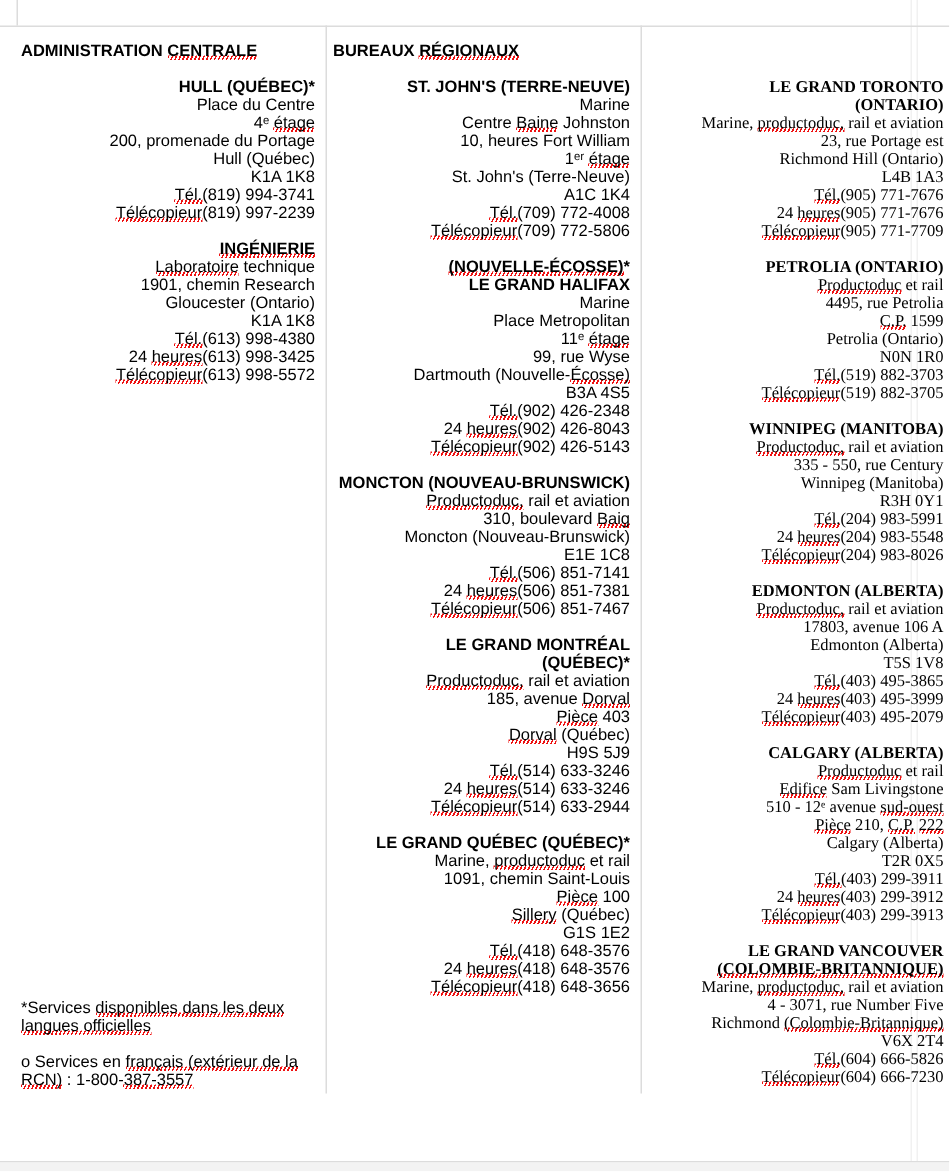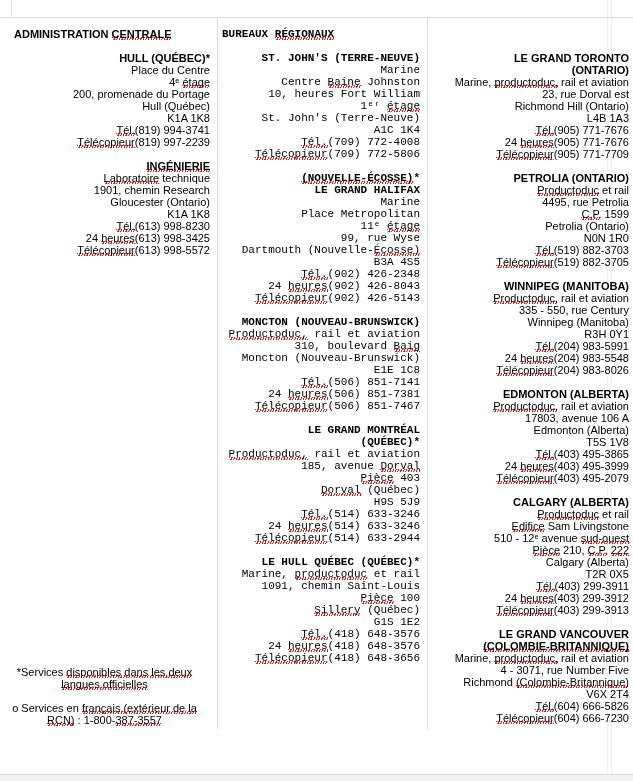--- a/index.html
+++ b/index.html
@@ -57,26 +57,26 @@
         <div class="addr-line">K1A 1K8</div>
         <div class="phone-row"><span class="phone-label"><span class="sq">Tél.</span></span><span class="phone-number">(819) 994-3741</span></div>
         <div class="phone-row"><span class="phone-label"><span class="sq">Télécopieur</span></span><span class="phone-number">(819) 997-2239</span></div>
       </div>
       <div class="office">
         <div class="title-line"><span class="sq">INGÉNIERIE</span></div>
         <div class="addr-line"><span class="sq">Laboratoire</span> technique</div>
         <div class="addr-line">1901, chemin Research</div>
         <div class="addr-line">Gloucester (Ontario)</div>
         <div class="addr-line">K1A 1K8</div>
-        <div class="phone-row"><span class="phone-label"><span class="sq">Tél.</span></span><span class="phone-number">(613) 998-8230</span></div>
+        <div class="phone-row"><span class="phone-label"><span class="sq">Tél.</span></span><span class="phone-number">(613) 998-4380</span></div>
         <div class="phone-row"><span class="phone-label">24 <span class="sq">heures</span></span><span class="phone-number">(613) 998-3425</span></div>
         <div class="phone-row"><span class="phone-label"><span class="sq">Télécopieur</span></span><span class="phone-number">(613) 998-5572</span></div>
       </div>
     </div>
-  <div class="col" style="left:222px;top:28px;width:198px;font-family:Liberation Mono, monospace;">
+  <div class="col" style="left:222px;top:28px;width:198px;">
       <div class="col-header">BUREAUX <span class="sq">RÉGIONAUX</span></div>
       <div class="office">
         <div class="title-line">ST. JOHN'S (TERRE-NEUVE)</div>
         <div class="addr-line">Marine</div>
         <div class="addr-line">Centre <span class="sq">Baine</span> Johnston</div>
         <div class="addr-line">10, heures Fort William</div>
         <div class="addr-line">1ᵉʳ <span class="sq">étage</span></div>
         <div class="addr-line">St. John's (Terre-Neuve)</div>
         <div class="addr-line">A1C 1K4</div>
         <div class="phone-row"><span class="phone-label"><span class="sq">Tél.</span></span><span class="phone-number">(709) 772-4008</span></div>
@@ -111,37 +111,37 @@
         <div class="addr-line"><span class="sq">Productoduc,</span> rail et aviation</div>
         <div class="addr-line">185, avenue <span class="sq">Dorval</span></div>
         <div class="addr-line"><span class="sq">Pièce</span> 403</div>
         <div class="addr-line"><span class="sq">Dorval</span> (Québec)</div>
         <div class="addr-line">H9S 5J9</div>
         <div class="phone-row"><span class="phone-label"><span class="sq">Tél.</span></span><span class="phone-number">(514) 633-3246</span></div>
         <div class="phone-row"><span class="phone-label">24 <span class="sq">heures</span></span><span class="phone-number">(514) 633-3246</span></div>
         <div class="phone-row"><span class="phone-label"><span class="sq">Télécopieur</span></span><span class="phone-number">(514) 633-2944</span></div>
       </div>
       <div class="office">
-        <div class="title-line">LE HULL QUÉBEC (QUÉBEC)*</div>
+        <div class="title-line">LE GRAND QUÉBEC (QUÉBEC)*</div>
         <div class="addr-line">Marine, <span class="sq">productoduc</span> et rail</div>
         <div class="addr-line">1091, chemin Saint-Louis</div>
         <div class="addr-line"><span class="sq">Pièce</span> 100</div>
         <div class="addr-line"><span class="sq">Sillery</span> (Québec)</div>
         <div class="addr-line">G1S 1E2</div>
         <div class="phone-row"><span class="phone-label"><span class="sq">Tél.</span></span><span class="phone-number">(418) 648-3576</span></div>
         <div class="phone-row"><span class="phone-label">24 <span class="sq">heures</span></span><span class="phone-number">(418) 648-3576</span></div>
         <div class="phone-row"><span class="phone-label"><span class="sq">Télécopieur</span></span><span class="phone-number">(418) 648-3656</span></div>
       </div>
     </div>
-  <div class="col" style="left:433px;top:52px;width:196px;">
+  <div class="col" style="left:433px;top:52px;width:196px;font-family:Liberation Serif, serif;">
       <div class="office">
         <div class="title-line">LE GRAND TORONTO</div>
         <div class="title-line">(ONTARIO)</div>
         <div class="addr-line">Marine, <span class="sq">productoduc,</span> rail et aviation</div>
-        <div class="addr-line">23, rue Dorval est</div>
+        <div class="addr-line">23, rue Portage est</div>
         <div class="addr-line">Richmond Hill (Ontario)</div>
         <div class="addr-line">L4B 1A3</div>
         <div class="phone-row"><span class="phone-label"><span class="sq">Tél.</span></span><span class="phone-number">(905) 771-7676</span></div>
         <div class="phone-row"><span class="phone-label">24 <span class="sq">heures</span></span><span class="phone-number">(905) 771-7676</span></div>
         <div class="phone-row"><span class="phone-label"><span class="sq">Télécopieur</span></span><span class="phone-number">(905) 771-7709</span></div>
       </div>
       <div class="office">
         <div class="title-line">PETROLIA (ONTARIO)</div>
         <div class="addr-line"><span class="sq">Productoduc</span> et rail</div>
         <div class="addr-line">4495, rue Petrolia</div>
@@ -188,21 +188,21 @@
         <div class="title-line"><span class="sq">(COLOMBIE-BRITANNIQUE)</span></div>
         <div class="addr-line">Marine, <span class="sq">productoduc,</span> rail et aviation</div>
         <div class="addr-line">4 - 3071, rue Number Five</div>
         <div class="addr-line">Richmond <span class="sq">(Colombie-Britannique)</span></div>
         <div class="addr-line">V6X 2T4</div>
         <div class="phone-row"><span class="phone-label"><span class="sq">Tél.</span></span><span class="phone-number">(604) 666-5826</span></div>
         <div class="phone-row"><span class="phone-label"><span class="sq">Télécopieur</span></span><span class="phone-number">(604) 666-7230</span></div>
       </div>
     </div>
 
-  <div class="footnotes" style="left:2px;top:666px;width:205px;text-align:center;">
+  <div class="footnotes" style="left:14px;top:666px;width:205px;">
       <div class="footnote">
         <div class="fn-line">*Services <span class="sq">disponibles dans les deux</span></div>
         <div class="fn-line"><span class="sq">langues officielles</span></div>
       </div>
       <div class="footnote">
         <div class="fn-line">o Services en <span class="sq">français (extérieur de la</span></div>
         <div class="fn-line"><span class="sq">RCN)</span> : 1-800-<span class="sq">387-3557</span></div>
       </div>
     </div>
 </div>

